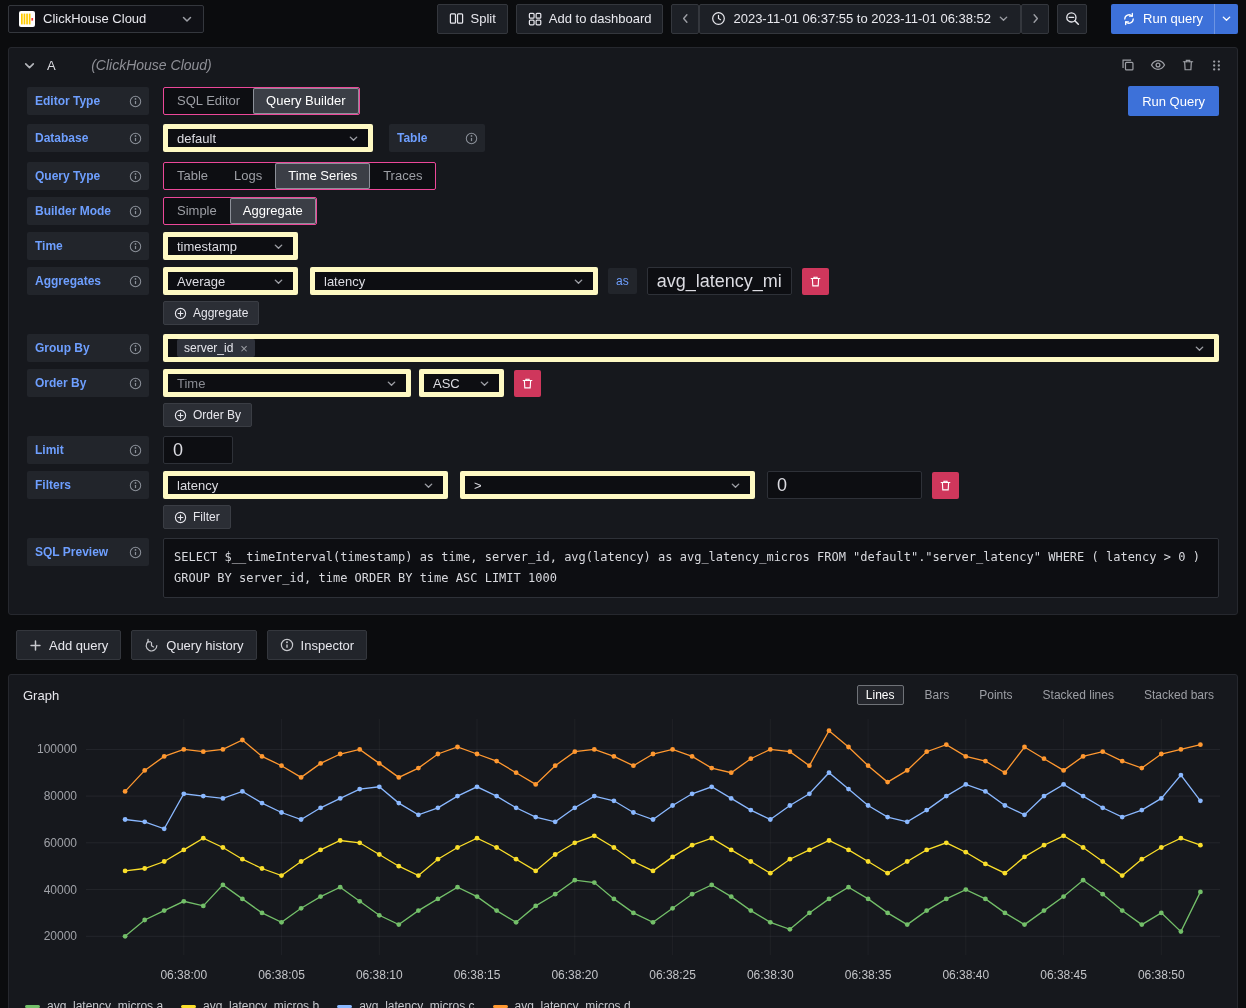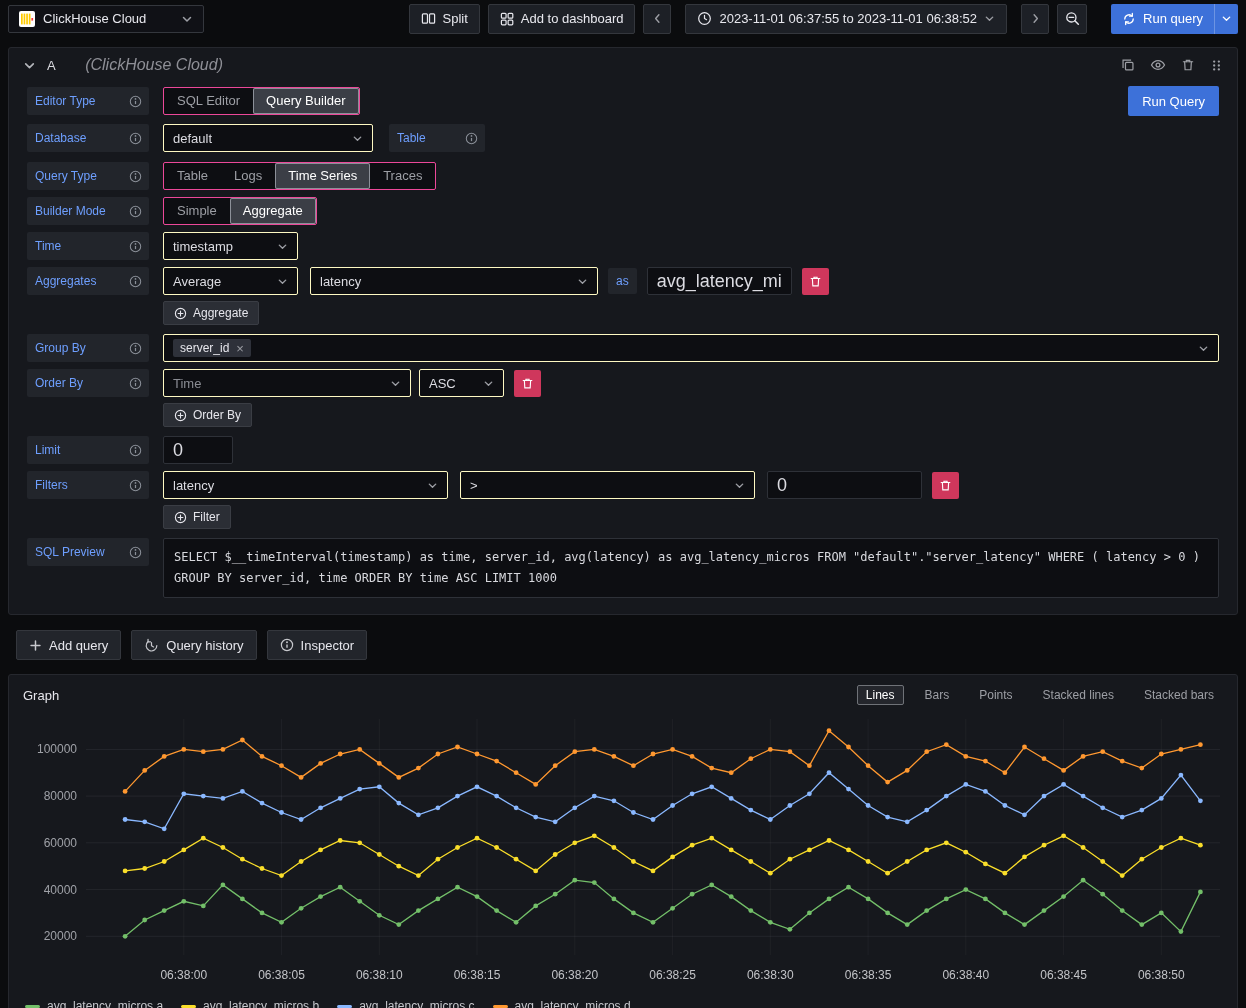--- a/index.html
+++ b/index.html
@@ -8,42 +8,42 @@
   svg{display:block}
 
   
   .topbar{height:37px;display:flex;align-items:center;justify-content:space-between;padding:0 8px}
   .ds-picker{display:flex;align-items:center;gap:8px;height:28px;padding:0 10px;background:#101116;border:1px solid #34373d;border-radius:2px;width:196px;cursor:pointer}
   .ds-picker .lbl{font-weight:500;color:#e8e8ee;white-space:nowrap}
   .chev{color:#9d9fa5;display:flex}
   .tb-right{display:flex;align-items:center;gap:8px}
   .tb-btn{display:inline-flex;align-items:center;gap:7px;height:30px;padding:0 11px;background:#1d2026;border:1px solid #34373d;border-radius:2px;color:#e8e8ee;font-weight:500;cursor:pointer;font-size:13px;white-space:nowrap}
   .nav-btn{width:28px;padding:0;justify-content:center}
-  .time-group{display:flex;gap:14px}
+  .time-group{display:flex;gap:0}
   .run-split{display:flex;height:30px;border-radius:2px;overflow:hidden;cursor:pointer;margin-left:16px}
   .run-main{display:flex;align-items:center;gap:7px;background:#3d71d9;padding:0 11px;color:#fff;font-weight:500}
   .run-chev{display:flex;align-items:center;justify-content:center;width:24px;background:#3d71d9;border-left:1px solid rgba(255,255,255,.25);color:#fff}
 
   
   .panel{margin:10px 8px 0;background:#16181d;border:1px solid #26282e;border-radius:3px}
   .qp-header{display:flex;align-items:center;gap:11px;height:34px;padding:0 14px}
   .collapse{color:#b4b6bb;display:flex;cursor:pointer}
   .ref-id{font-size:13px;font-weight:500;color:#d8d9de;letter-spacing:.5px;cursor:pointer}
-  .ds-hint{font-style:italic;font-size:16px;color:#8e8f96;margin-left:18px}
+  .ds-hint{font-style:italic;font-size:14px;color:#8e8f96;margin-left:24px}
   .qp-tools{margin-left:auto;display:flex;align-items:center;gap:15px;color:#9d9fa5}
   .qp-tools span{display:flex;cursor:pointer}
 
   
   .rows{padding:4px 18px 14px}
   .row{display:flex;align-items:center;margin-bottom:7px}
   .row.top{align-items:flex-start}
-  .f-label{width:122px;min-width:122px;height:28px;background:#22252b;border-radius:2px;display:flex;align-items:center;justify-content:space-between;padding:0 7px 0 8px;margin-right:14px;color:#6e9fff;font-size:12px;font-weight:400}
+  .f-label{width:122px;min-width:122px;height:28px;background:#22252b;border-radius:2px;display:flex;align-items:center;justify-content:space-between;padding:0 7px 0 8px;margin-right:14px;color:#6e9fff;font-size:12px;font-weight:700}
   .f-label .info{color:#8a8f98;display:flex}
   .f-label.inline{width:96px;min-width:96px;margin:0 12px 0 16px}
-  .select{height:28px;background:#0d0e12;border:1px solid #fef9c3;border-radius:2px;display:flex;align-items:center;padding:0 9px;font-size:13px;color:#dcdce2;cursor:pointer}
+  .select{height:28px;background:#0d0e12;border:5px solid #fef9c3;border-radius:2px;display:flex;align-items:center;padding:0 9px;font-size:13px;color:#dcdce2;cursor:pointer}
   .select .chev{margin-left:auto;padding-left:8px}
   .input{height:28px;background:#0d0e12;border:1px solid #2e3138;border-radius:2px;padding:0 9px;font-size:18px;color:#dcdce2;font-family:inherit;outline:none}
   .radio-group{display:flex;background:#0d0e12;border:1px solid #ec4899;border-radius:2px}
   .radio-btn{height:26px;line-height:26px;padding:0 13px;font-size:13px;color:#9d9fa5;cursor:pointer;border-radius:2px;white-space:nowrap}
   .radio-btn.active{background:#3b3e46;color:#fff;box-shadow:inset 0 0 0 1px #8c9099}
   .run-query-btn{margin-left:auto;height:30px;padding:0 14px;background:#3d71d9;border:none;border-radius:2px;color:#fff;font-size:13px;font-weight:500;cursor:pointer;font-family:inherit}
   .as-badge{height:26px;display:flex;align-items:center;padding:7px 8px;background:#22252b;border-radius:2px;color:#6e9fff;font-size:12px;font-weight:500;margin:0 10px}
   .del-btn{width:27px;height:27px;display:flex;align-items:center;justify-content:center;background:#cf375c;border:none;border-radius:2px;margin-left:10px;cursor:pointer;color:#fff}
   .add-btn{display:inline-flex;align-items:center;gap:6px;height:24px;padding:0 10px;background:#2b2e35;border:1px solid #3a3d44;border-radius:2px;color:#e6e6ec;font-size:12px;font-weight:500;cursor:pointer;margin:1px 0 9px 136px;font-family:inherit}
   .tag{display:inline-flex;align-items:flex-end;gap:7px;background:#2e313a;border-radius:2px;padding:2px 7px;font-size:12px;color:#e6e6ec;margin-right:22px}

